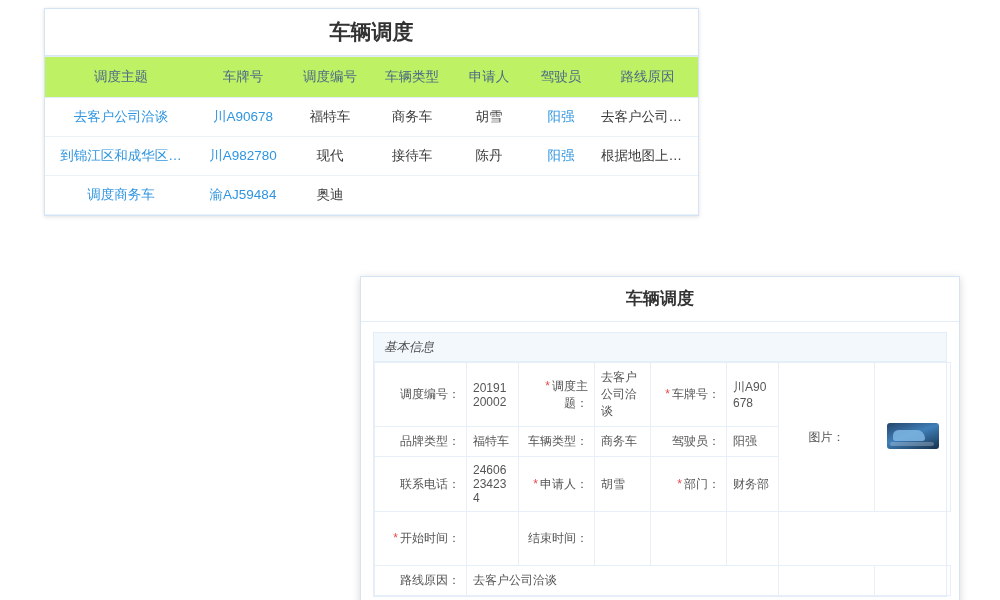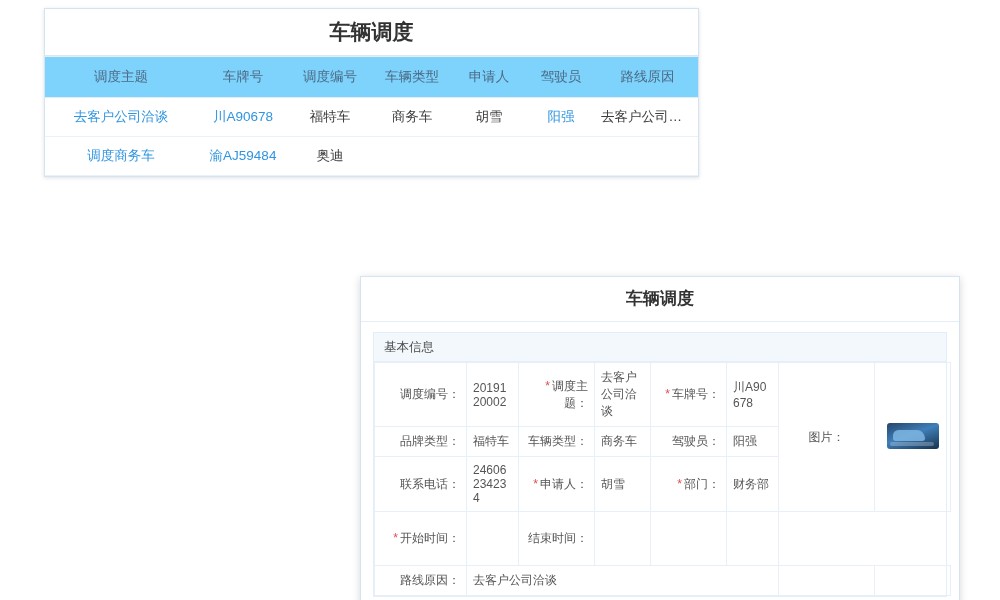--- a/index.html
+++ b/index.html
@@ -32,21 +32,21 @@
     color: #333;
     border-bottom: 1px solid #d9e7f3;
     background: #ffffff;
   }
   table.grid {
     border-collapse: collapse;
     width: 100%;
     table-layout: fixed;
   }
   table.grid th {
-    background: #7dd3fc;
+    background: #bef264;
     color: #4b6a86;
     font-weight: normal;
     font-size: 13.5px;
     height: 38px;
     border: 1px solid #e2edf7;
     border-left: none;
     border-right: none;
     text-align: center;
   }
   table.grid td {
@@ -89,20 +89,21 @@
   }
   #section-bar {
     height: 28px;
     line-height: 28px;
     background: #f3f8fd;
     border: 1px solid #e3eef8;
     margin: 10px 12px 0 12px;
     padding-left: 10px;
     font-size: 12.5px;
     color: #4a4a4a;
+    font-style: italic;
   }
   #form-wrap {
     margin: 0 12px 12px 12px;
     border: 1px solid #e3eef8;
     border-top: none;
   }
   table.form {
     border-collapse: collapse;
     width: 100%;
     table-layout: fixed;
@@ -191,20 +192,29 @@
     </thead>
     <tbody>
       <tr>
         <td class="link">去客户公司洽谈</td>
         <td class="link">川A90678</td>
         <td>福特车</td>
         <td>商务车</td>
         <td>胡雪</td>
         <td class="link">阳强</td>
         <td class="reason">去客户公司洽谈</td>
+      </tr>
+      <tr>
+        <td class="link">到锦江区和成华区…</td>
+        <td class="link">川A982780</td>
+        <td>现代</td>
+        <td>接待车</td>
+        <td>陈丹</td>
+        <td class="link">阳强</td>
+        <td class="reason">根据地图上的…</td>
       </tr>
       <tr>
         <td class="link">调度商务车</td>
         <td class="link">渝AJ59484</td>
         <td>奥迪</td>
         <td></td>
         <td></td>
         <td class="link"></td>
         <td class="reason"></td>
       </tr>

